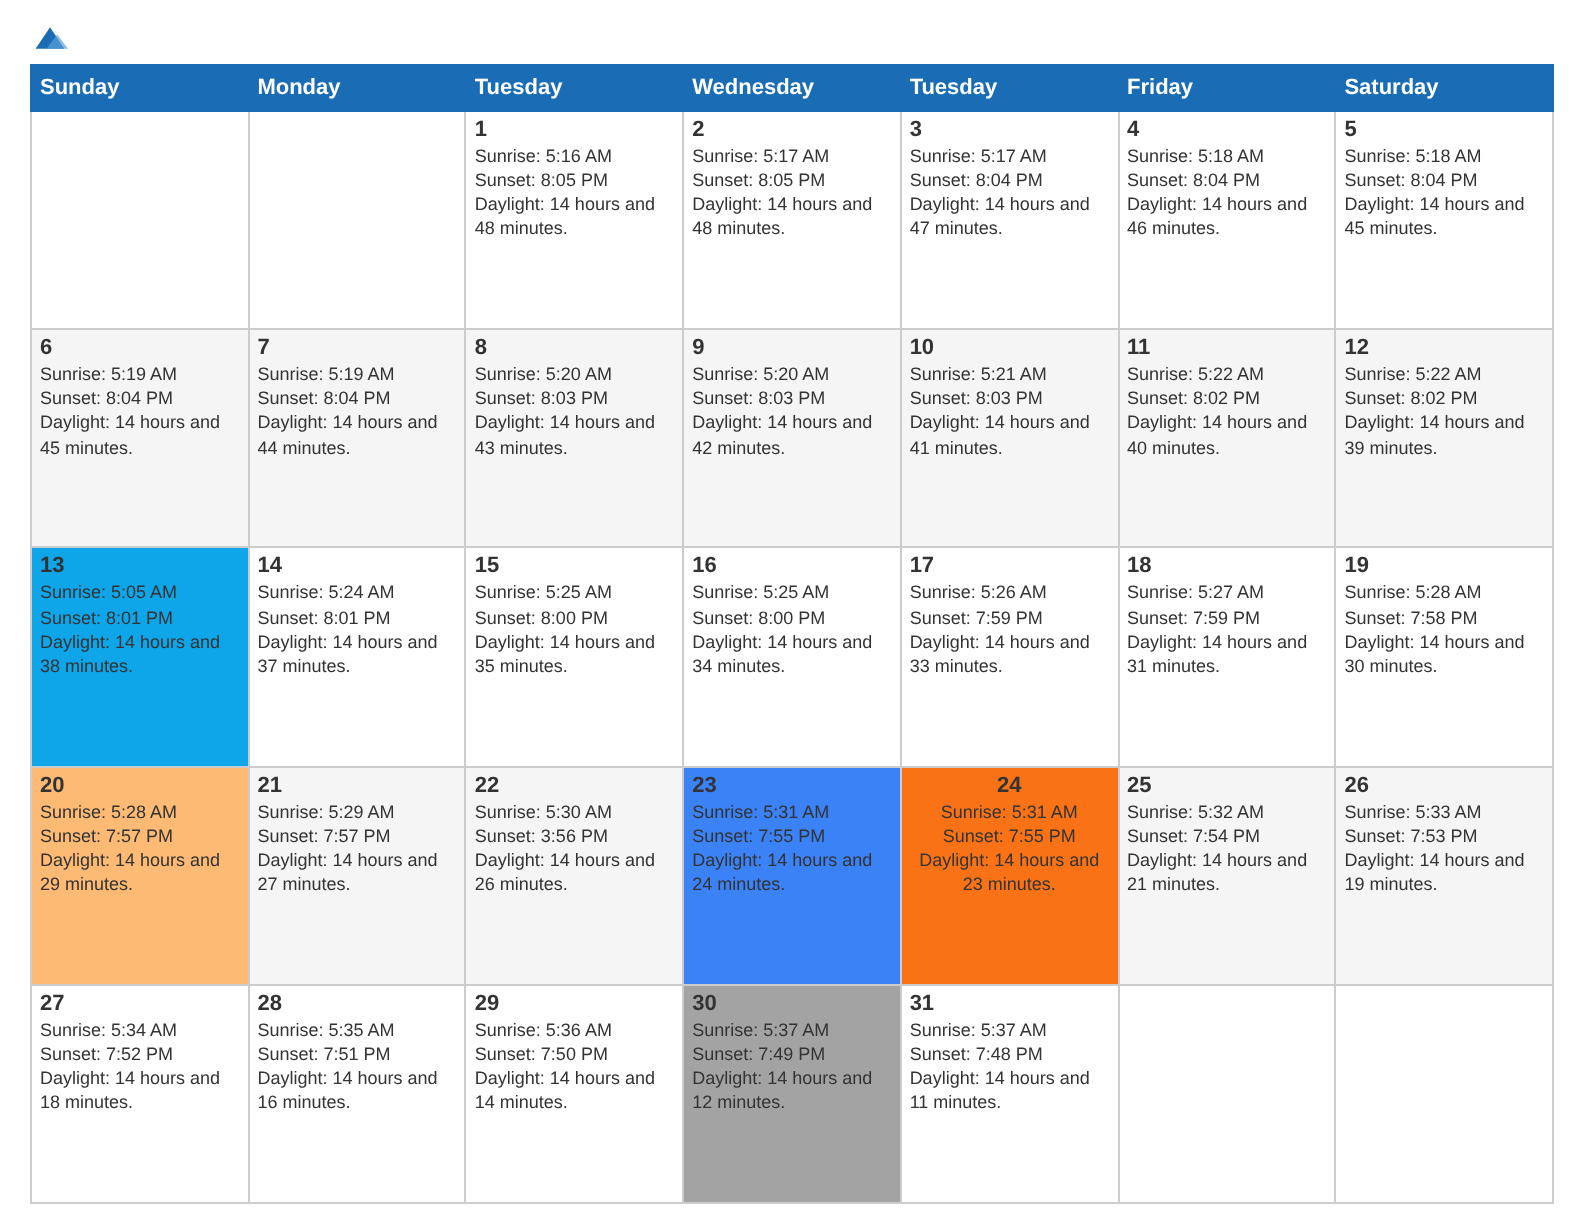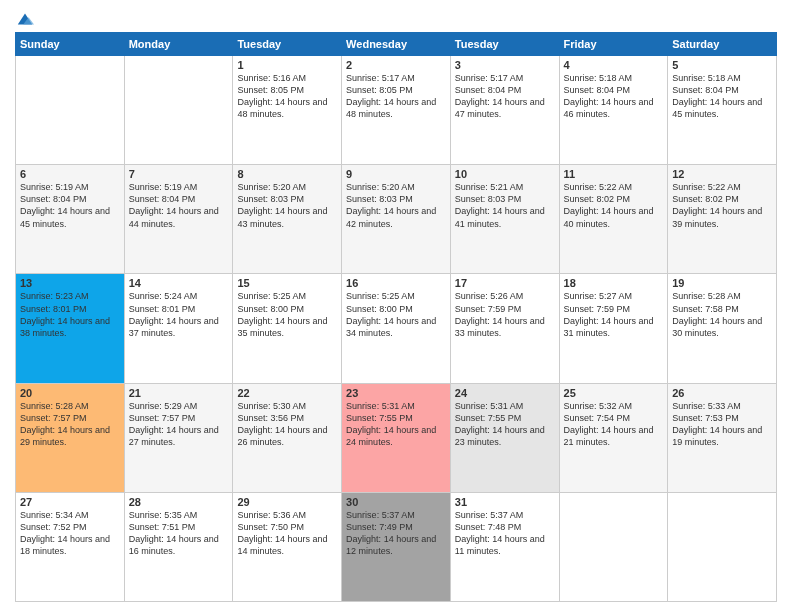--- a/index.html
+++ b/index.html
@@ -215,21 +215,21 @@
           <td style="background-color: rgb(245, 245, 245);">
             <span class="day-num">12</span>
             <div class="cell-text" style="white-space: pre-line;">Sunrise: 5:22 AM
 Sunset: 8:02 PM
 Daylight: 14 hours and 39 minutes.</div>
           </td>
         </tr>
         <tr>
           <td style="background-color: #0ea5e9;">
             <span class="day-num">13</span>
-            <div class="cell-text" style="white-space: pre-line;">Sunrise: 5:23 AM
+            <div class="cell-text" style="white-space: pre-line;">Sunrise: 5:05 AM
 Sunset: 8:01 PM
 Daylight: 14 hours and 38 minutes.</div>
           </td>
           <td style="background-color: rgb(255, 255, 255);">
             <span class="day-num">14</span>
             <div class="cell-text" style="white-space: pre-line;">Sunrise: 5:24 AM
 Sunset: 8:01 PM
 Daylight: 14 hours and 37 minutes.</div>
           </td>
           <td style="background-color: rgb(255, 255, 255);">
@@ -275,27 +275,27 @@
             <div class="cell-text" style="white-space: pre-line;">Sunrise: 5:29 AM
 Sunset: 7:57 PM
 Daylight: 14 hours and 27 minutes.</div>
           </td>
           <td style="background-color: rgb(245, 245, 245);">
             <span class="day-num">22</span>
             <div class="cell-text" style="white-space: pre-line;">Sunrise: 5:30 AM
 Sunset: 3:56 PM
 Daylight: 14 hours and 26 minutes.</div>
           </td>
-          <td style="background-color: #fca5a5;">
+          <td style="background-color: #3b82f6;">
             <span class="day-num">23</span>
             <div class="cell-text" style="white-space: pre-line;">Sunrise: 5:31 AM
 Sunset: 7:55 PM
 Daylight: 14 hours and 24 minutes.</div>
           </td>
-          <td style="background-color: #e5e5e5;">
+          <td style="background-color: #f97316; text-align: center;">
             <span class="day-num">24</span>
             <div class="cell-text" style="white-space: pre-line;">Sunrise: 5:31 AM
 Sunset: 7:55 PM
 Daylight: 14 hours and 23 minutes.</div>
           </td>
           <td style="background-color: rgb(245, 245, 245);">
             <span class="day-num">25</span>
             <div class="cell-text" style="white-space: pre-line;">Sunrise: 5:32 AM
 Sunset: 7:54 PM
 Daylight: 14 hours and 21 minutes.</div>

